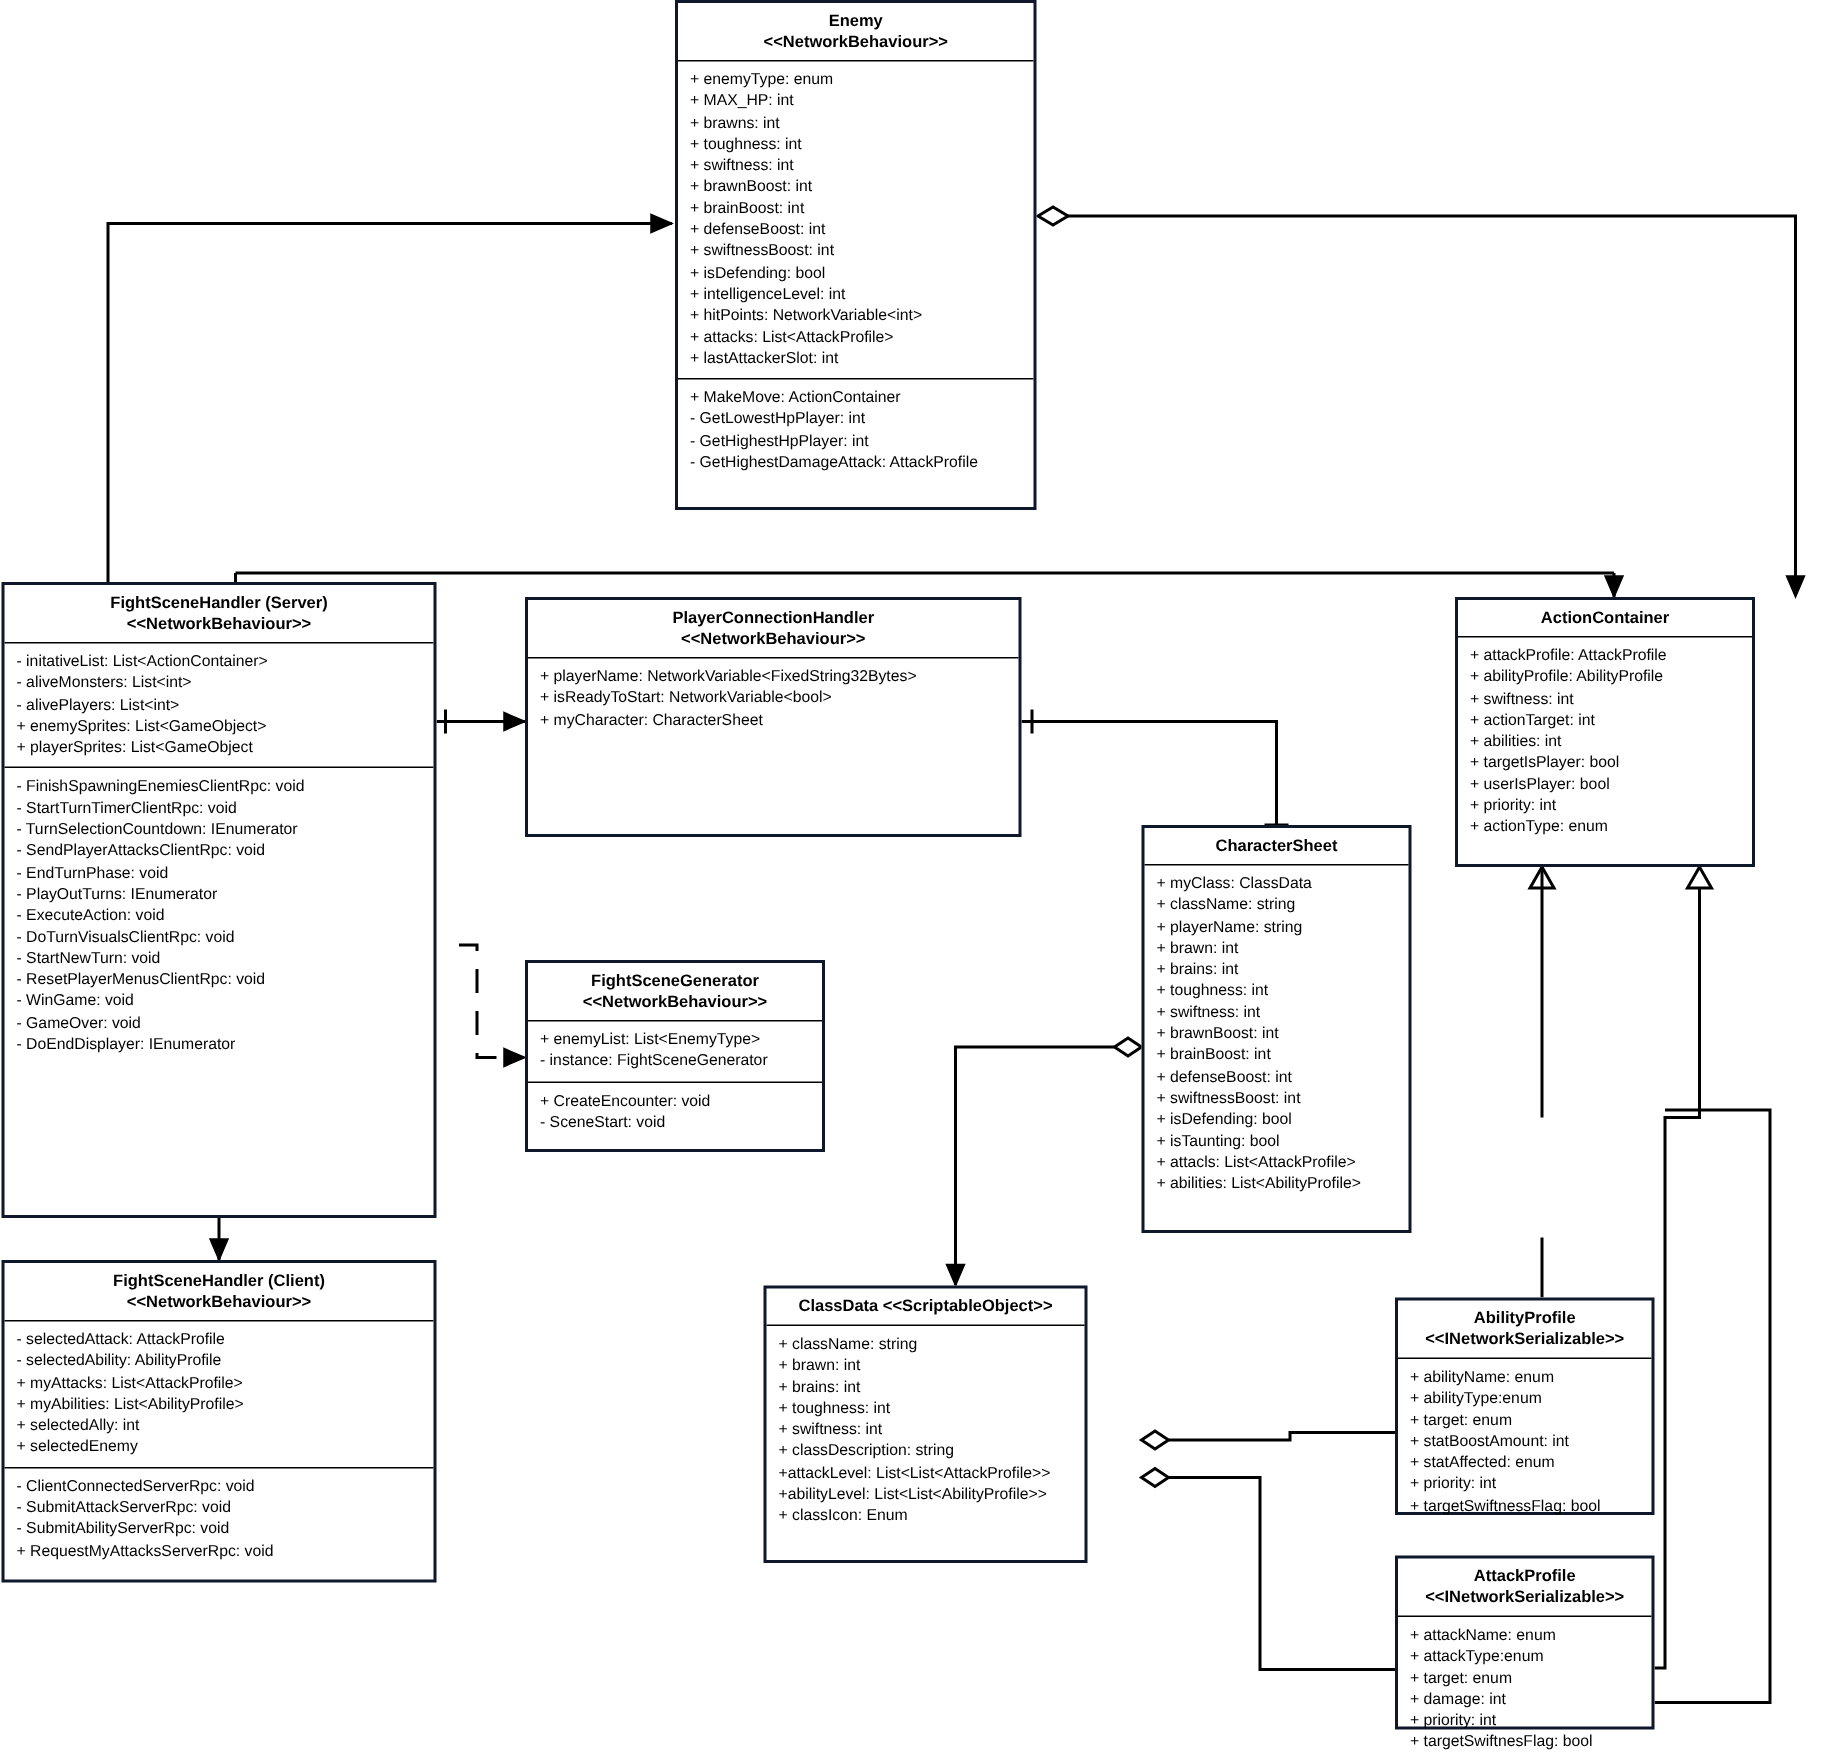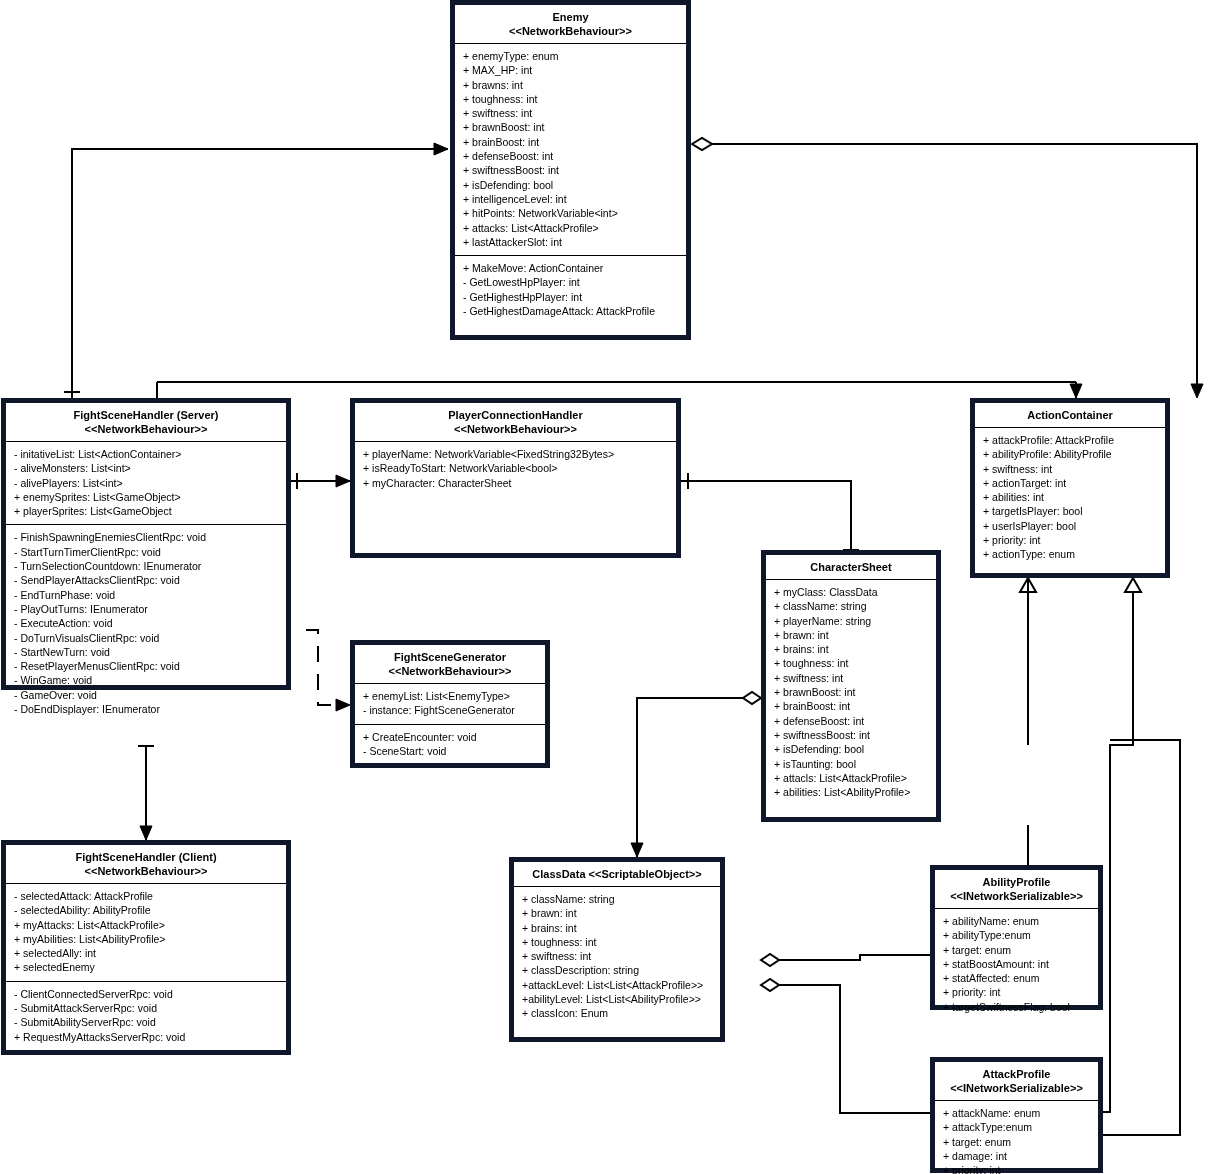--- a/index.html
+++ b/index.html
@@ -18,21 +18,21 @@
   svg#edges {
     position: absolute;
     left: 0;
     top: 0;
     width: 1223px;
     height: 1174px;
     pointer-events: none;
   }
   .uml-class {
     position: absolute;
-    border: 5px solid #0f172a;
+    border: 2px solid #0f172a;
     background: #ffffff;
     box-sizing: border-box;
     z-index: 2;
   }
   .uml-header {
     text-align: center;
     padding: 5px 4px 5px 4px;
     border-bottom: 1px solid #000000;
     box-sizing: border-box;
   }
@@ -148,21 +148,21 @@
       <div class="member">+ lastAttackerSlot: int</div>
     </div>
     <div class="uml-section divider">
       <div class="member">+ MakeMove: ActionContainer</div>
       <div class="member">- GetLowestHpPlayer: int</div>
       <div class="member">- GetHighestHpPlayer: int</div>
       <div class="member">- GetHighestDamageAttack: AttackProfile</div>
     </div>
   </div>
 
-  <div class="uml-class" style="left:1px; top:398px; width:290px; height:292px;">
+  <div class="uml-class" style="left:1px; top:388px; width:290px; height:424px;">
     <div class="uml-header">
       <div class="cname">FightSceneHandler (Server)</div>
       <div class="cstereo">&lt;&lt;NetworkBehaviour&gt;&gt;</div>
     </div>
     <div class="uml-section">
       <div class="member">- initativeList: List&lt;ActionContainer&gt;</div>
       <div class="member">- aliveMonsters: List&lt;int&gt;</div>
       <div class="member">- alivePlayers: List&lt;int&gt;</div>
       <div class="member">+ enemySprites: List&lt;GameObject&gt;</div>
       <div class="member">+ playerSprites: List&lt;GameObject</div>
@@ -299,21 +299,21 @@
       <div class="member">+ abilityName: enum</div>
       <div class="member">+ abilityType:enum</div>
       <div class="member">+ target: enum</div>
       <div class="member">+ statBoostAmount: int</div>
       <div class="member">+ statAffected: enum</div>
       <div class="member">+ priority: int</div>
       <div class="member">+ targetSwiftnessFlag: bool</div>
     </div>
   </div>
 
-  <div class="uml-class" style="left:930px; top:1037px; width:173px; height:116px;margin-top:20px;">
+  <div class="uml-class" style="left:930px; top:1037px; width:173px; height:116px;">
     <div class="uml-header">
       <div class="cname">AttackProfile</div>
       <div class="cstereo">&lt;&lt;INetworkSerializable&gt;&gt;</div>
     </div>
     <div class="uml-section">
       <div class="member">+ attackName: enum</div>
       <div class="member">+ attackType:enum</div>
       <div class="member">+ target: enum</div>
       <div class="member">+ damage: int</div>
       <div class="member">+ priority: int</div>

